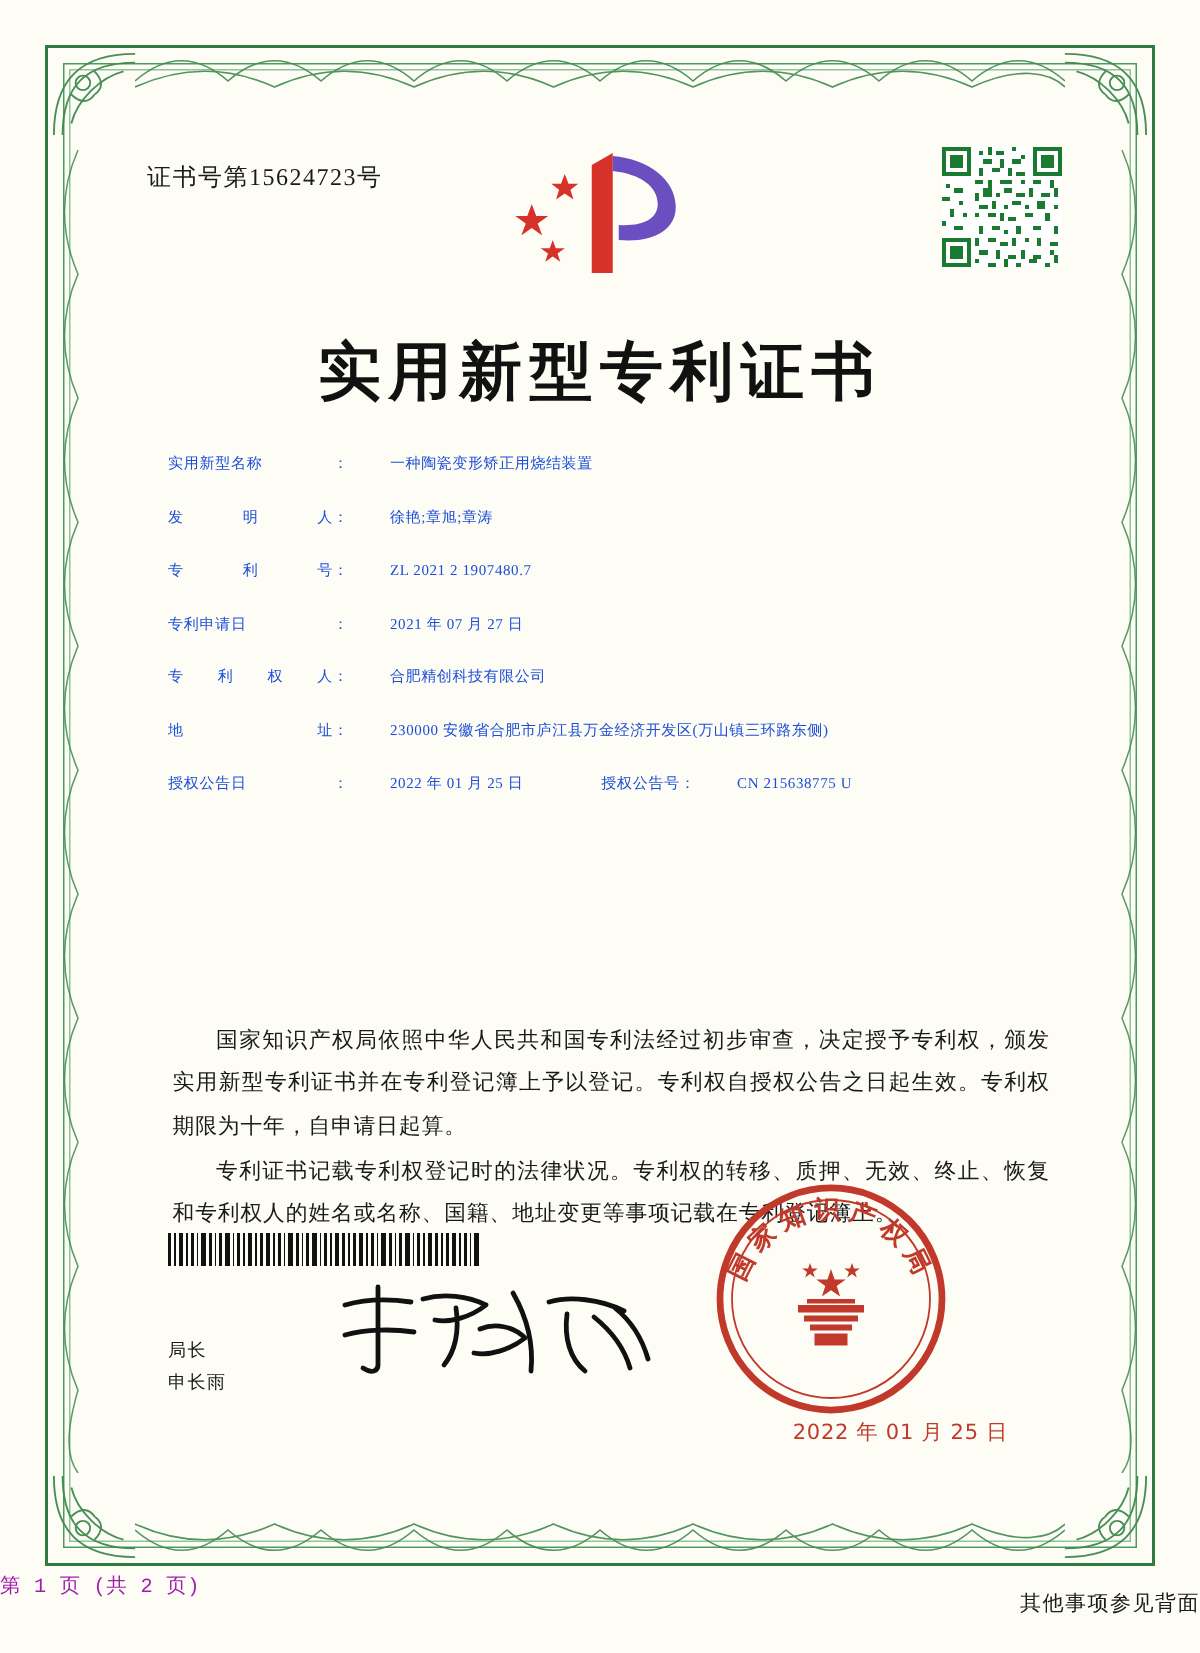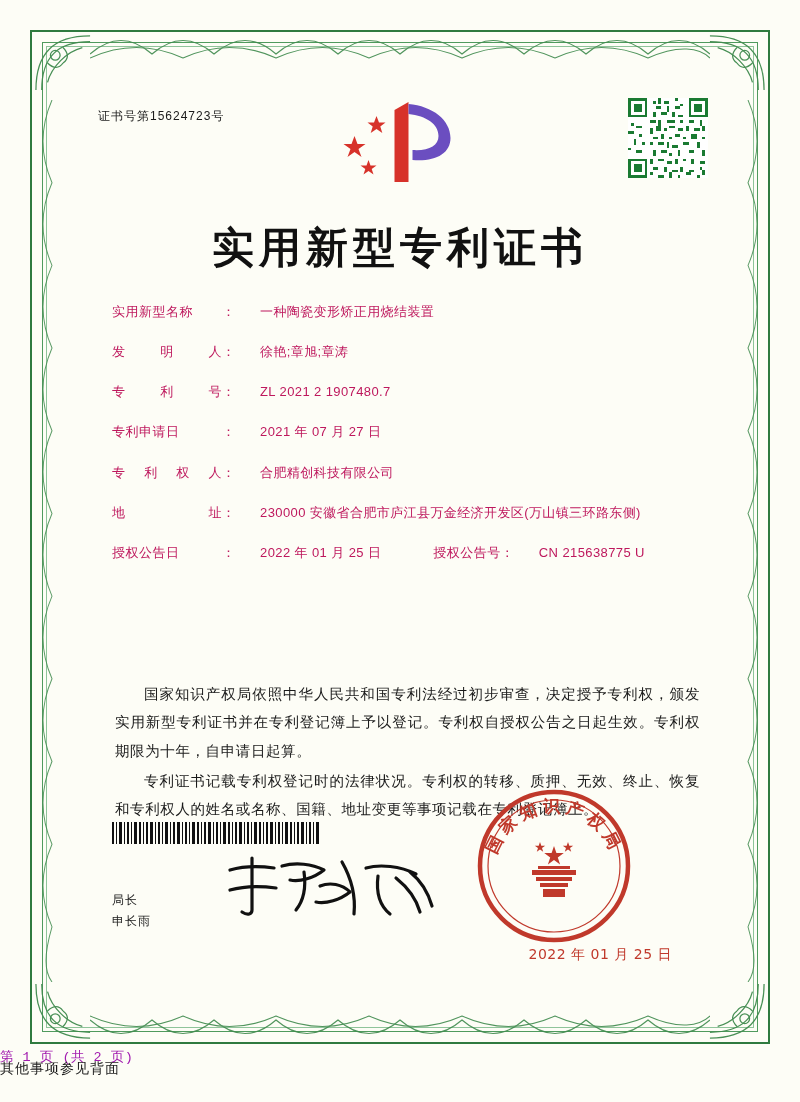--- a/index.html
+++ b/index.html
@@ -91,24 +91,24 @@
     position: absolute;
     left: 70px;
     top: 70px;
     right: 70px;
     bottom: 90px;
   }
   .cert-no {
     position: absolute;
     left: 28px;
     top: 38px;
-    font-size: 12px;
+    font-size: 16px;
     color: #1a1a1a;
     letter-spacing: 1px;
-    font-family: Liberation Sans, sans-serif;
+    font-family: Liberation Serif, serif;
   }
   .logo {
     position: absolute;
     left: 50%;
     top: 26px;
     transform: translateX(-50%);
     width: 135px;
     height: 95px;
   }
   .logo svg { width: 100%; height: 100%; display: block; }
@@ -132,23 +132,23 @@
     letter-spacing: 5px;
     color: #111;
     font-family: "DejaVu Sans", sans-serif;
   }
 
   .fields {
     position: absolute;
     left: 42px;
     right: 24px;
     top: 232px;
-    font-size: 13px;
-    color: #be185d;
-    font-family: Liberation Sans, sans-serif;
+    font-size: 10px;
+    color: #1d4ed8;
+    font-family: Liberation Serif, serif;
   }
   .field-row {
     display: flex;
     align-items: flex-start;
     margin-bottom: 20px;
     line-height: 1.55;
   }
   .field-label {
     width: 110px;
     flex: 0 0 110px;
@@ -253,21 +253,21 @@
     font-size: 13.5px;
     color: #a21caf;
     font-family: Liberation Mono, monospace;
     letter-spacing: 0.5px;
   }
   .footer-note {
     position: absolute;
     left: 0;
     right: 0;
     bottom: 24px;
-    text-align: left;
+    text-align: right;
     font-size: 14px;
     color: #1a1a1a;
     font-family: Liberation Serif, serif;
     letter-spacing: 1px;
   }
 </style>
 </head>
 <body>
 
 <div class="page">

